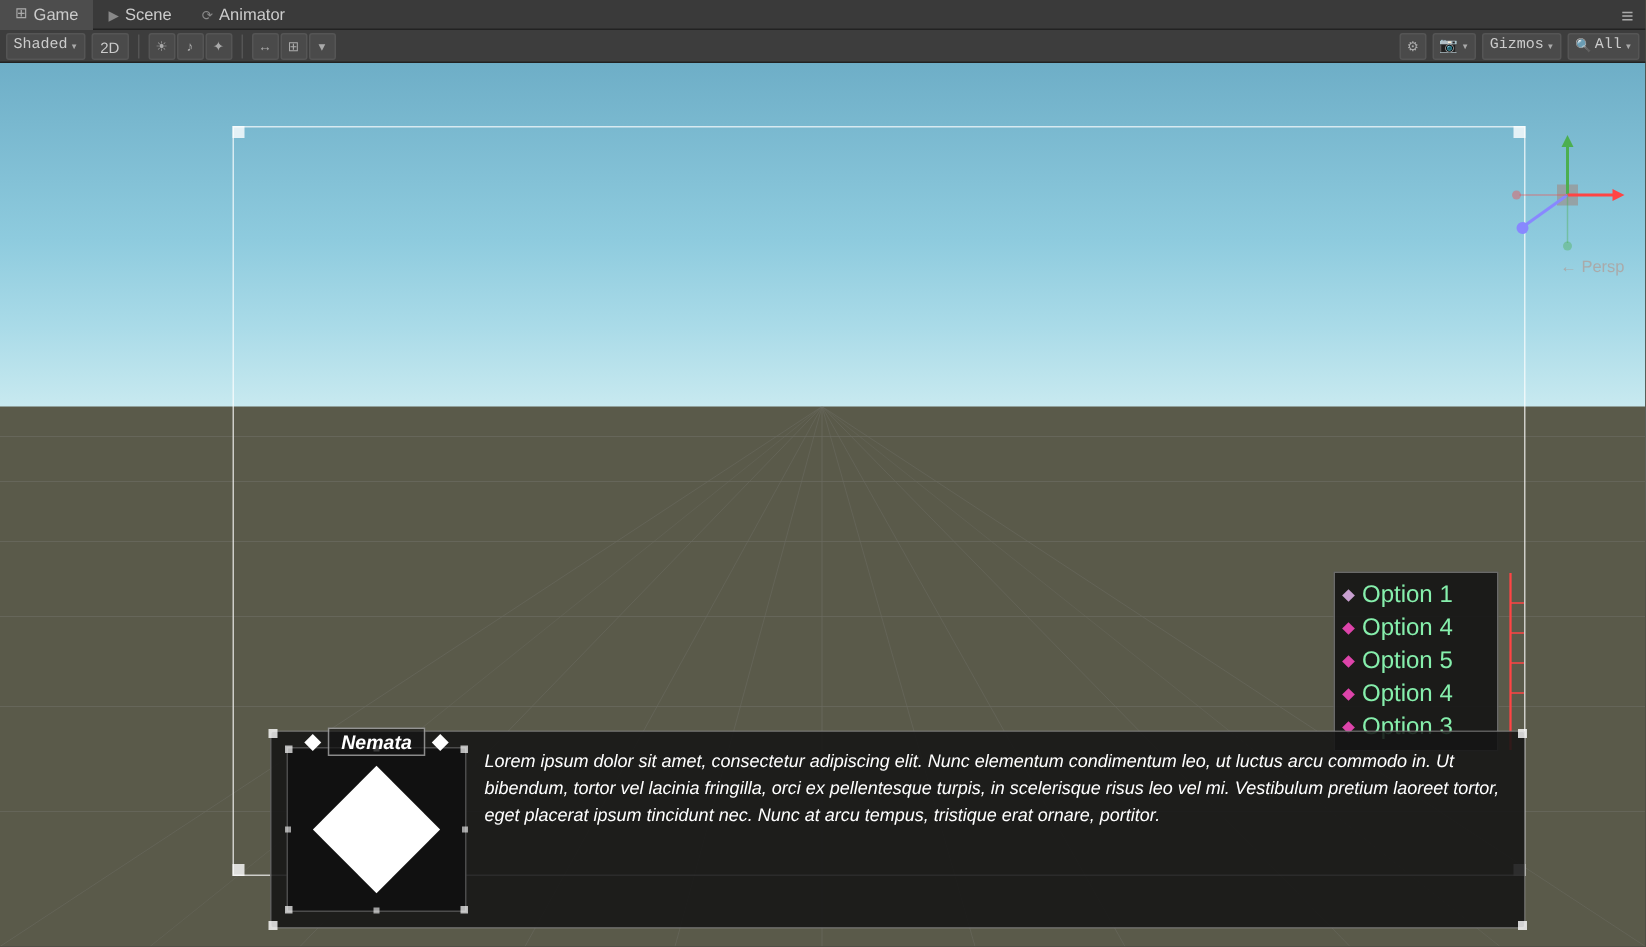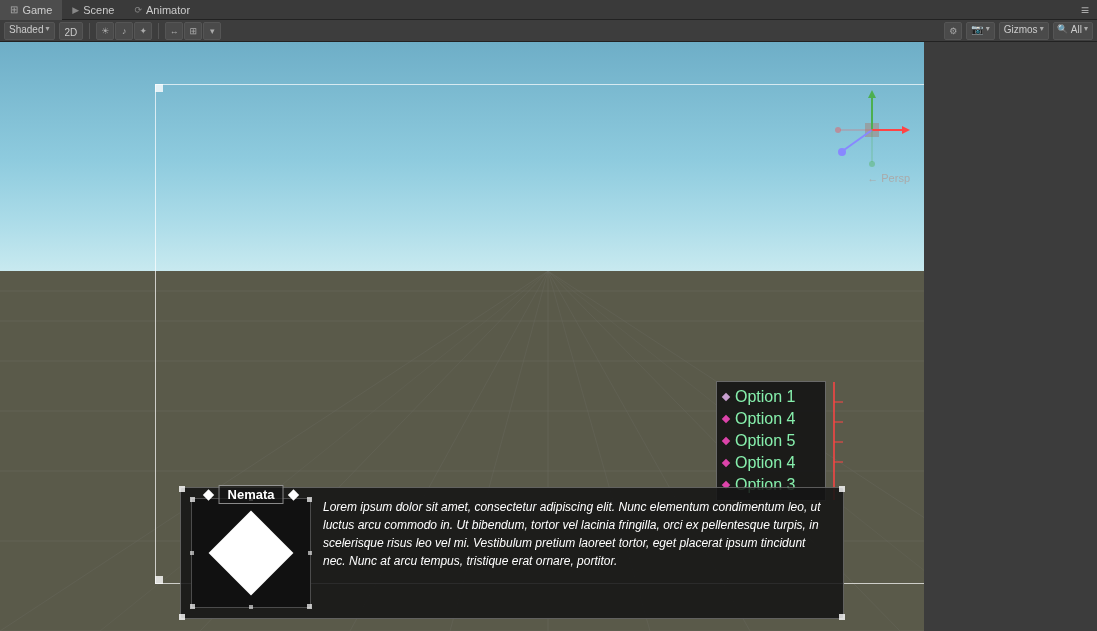--- a/index.html
+++ b/index.html
@@ -30,21 +30,21 @@
     .toolbar2-right {
       margin-left: auto;
       display: flex;
       align-items: center;
       gap: 4px;
     }
 
     
     #scene-viewport {
       position: relative;
-      width: 924px;
+      width: 1097px;
       height: 589px;
       overflow: hidden;
     }
 
     
     #sky-bg {
       position: absolute;
       inset: 0;
       background: linear-gradient(
         180deg,
@@ -155,20 +155,21 @@
     #char-image {
       width: 120px;
       height: 110px;
       min-width: 120px;
       background: #111;
       border: 1px solid rgba(255,255,255,0.25);
       display: flex;
       align-items: center;
       justify-content: center;
       position: relative;
+      font-style: italic;
     }
 
     #diamond-icon {
       width: 60px;
       height: 60px;
       background: white;
       transform: rotate(45deg);
     }
 
     
@@ -283,21 +284,23 @@
     .tb-dropdown {
       background: #4a4a4a;
       border: 1px solid #555;
       border-radius: 2px;
       color: #ccc;
       font-size: 10px;
       padding: 1px 4px;
       cursor: pointer;
       height: 18px;
       display: flex;
+      align-items: center;
       gap: 2px;
+      font-family: Liberation Mono, monospace;
     }
     .tb-dropdown::after {
       content: '▾';
       font-size: 8px;
       color: #aaa;
     }
 
     .small-icon-row {
       display: flex;
       align-items: center;

